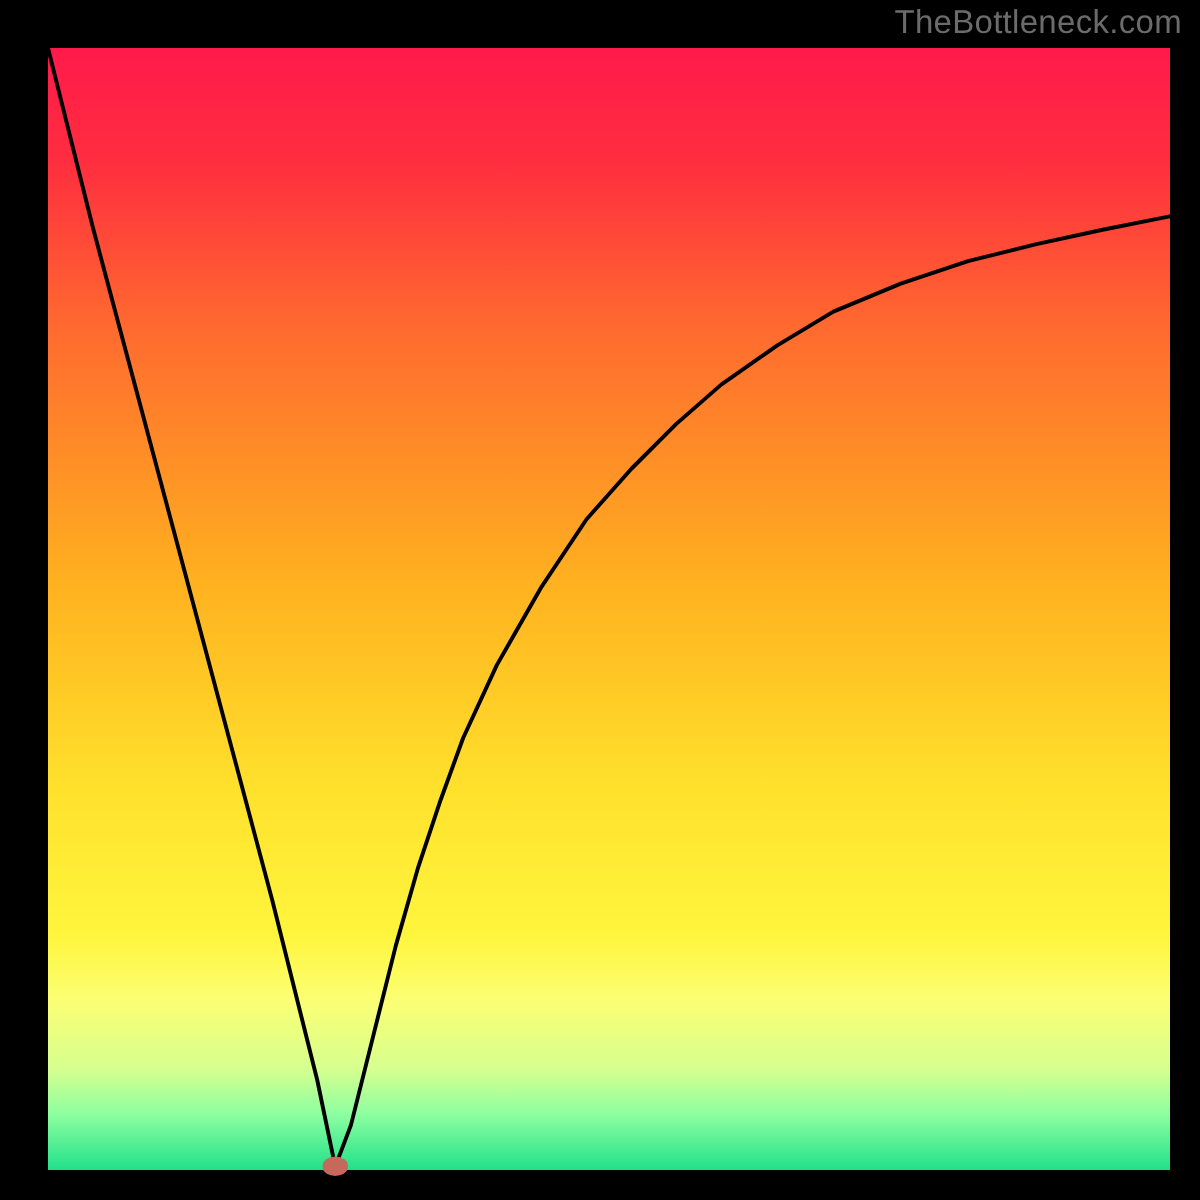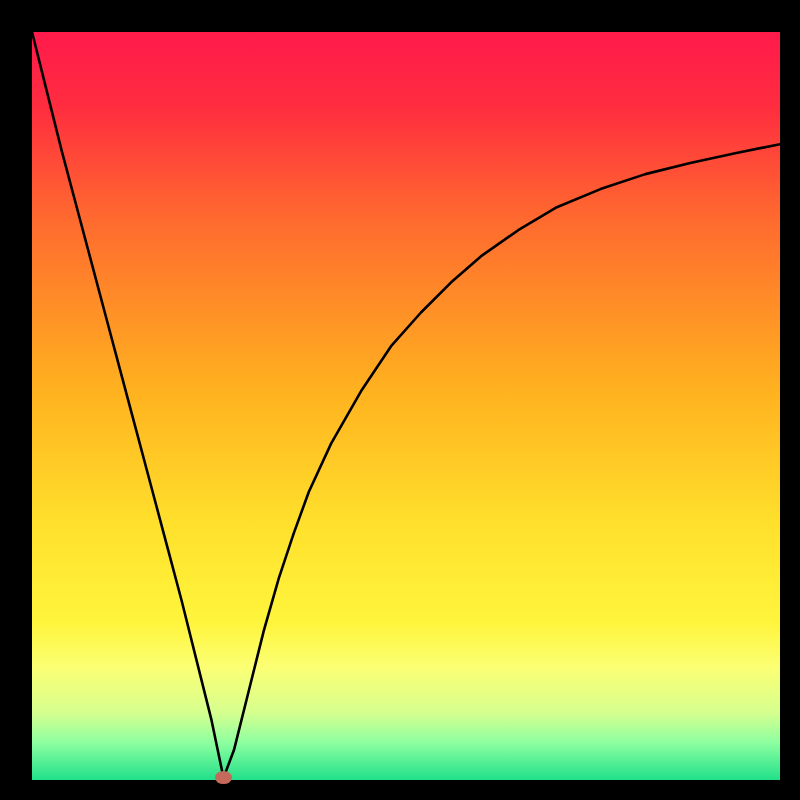--- a/index.html
+++ b/index.html
@@ -49,13 +49,14 @@
 <div class="frame">
 
   <div class="plot-area" id="plot" style="left: 32px; top: 32px; width: 748px; height: 748px;">
     <div class="gradient" id="grad" style="background: linear-gradient(rgb(255, 26, 75) 0%, rgb(255, 45, 63) 10%, rgb(255, 106, 47) 25%, rgb(255, 178, 31) 48%, rgb(255, 225, 44) 66%, rgb(255, 245, 61) 79%, rgb(251, 255, 116) 85%, rgb(214, 255, 143) 91%, rgb(141, 255, 160) 95%, rgb(33, 224, 138) 100%);"></div>
     <svg class="curve" id="svg" width="748" height="748" viewBox="0 0 748 748">
         <path d="M0.00 0.00 L14.96 59.84 L29.92 119.68 L44.88 175.78 L59.84 231.88 L74.80 287.98 L89.76 344.08 L104.72 400.18 L119.68 456.28 L134.64 512.38 L149.60 568.48 L164.56 628.32 L179.52 688.16 L191.49 745.76 L201.96 718.08 L216.92 658.24 L231.88 598.40 L246.84 546.04 L261.80 501.16 L276.76 460.02 L299.20 411.40 L329.12 359.04 L359.04 314.16 L388.96 280.50 L418.88 250.58 L448.80 224.40 L486.20 198.22 L523.60 175.78 L568.48 157.08 L613.36 142.12 L658.24 130.90 L703.12 121.18 L748.00 112.20" fill="none" stroke="#000000" stroke-width="2.6" stroke-linecap="round" stroke-linejoin="round"></path>
       </svg>
     <div class="marker" id="marker" style="width: 17.952px; height: 13.464px; left: 182.512px; top: 739.024px; background: rgb(196, 106, 92);"></div>
   </div>
 
+  <span class="watermark">TheBottleneck.com</span>
 </div>
 
 </body></html>

